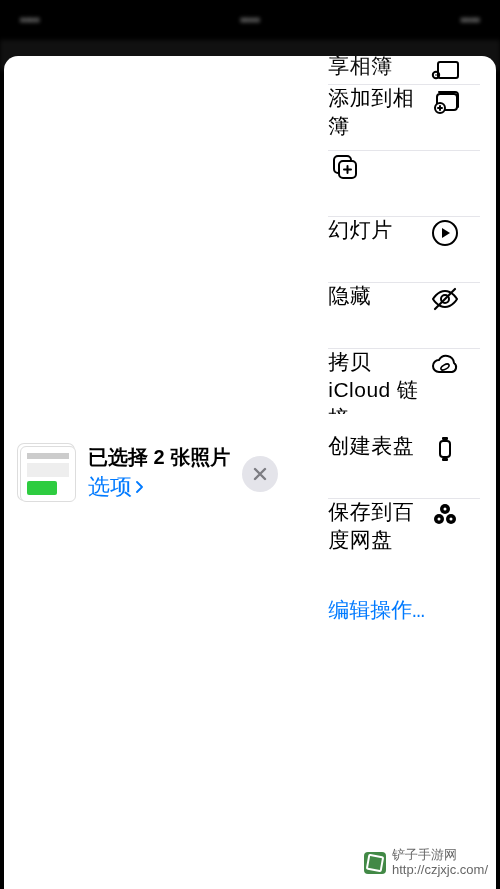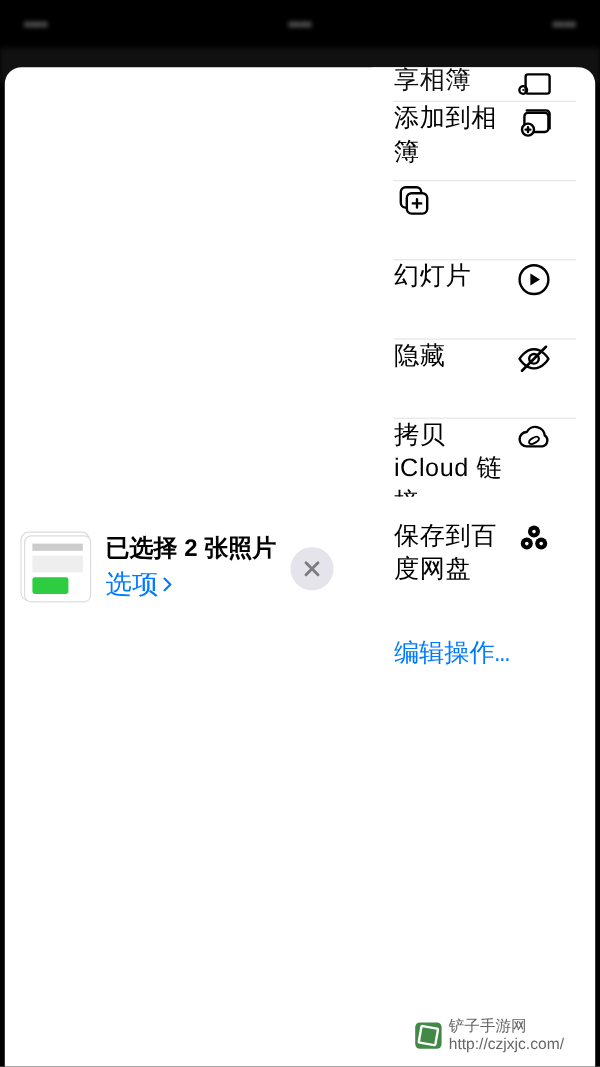--- a/index.html
+++ b/index.html
@@ -156,21 +156,21 @@
     font-family: Liberation Mono, monospace;
   }
 
   .arrow {
     position: absolute;
     pointer-events: none;
   }
 
   .watermark {
     position: absolute;
-    right: 26px;
+    right: 8px;
     bottom: 12px;
     display: flex;
     align-items: center;
     gap: 6px;
     font-size: 15px;
     color: #555;
     opacity: 0.9;
   }
   .watermark .wm-logo {
     width: 22px; height: 22px;
@@ -280,20 +280,30 @@
           <svg viewBox="0 0 30 30">
               <path d="M22 22H9a6 6 0 010-12 8 8 0 0115 3 5 5 0 01-2 9z" fill="none" stroke="#000" stroke-width="2" stroke-linejoin="round"></path>
               <ellipse cx="15" cy="17" rx="4.5" ry="2.2" fill="none" stroke="#000" stroke-width="1.6" transform="rotate(-30 15 17)"></ellipse>
             </svg>
         </div>
       </div>
     </div>
 
     <div class="group">
 
+      <div class="row">
+        <div class="label">创建表盘</div>
+        <div class="ico">
+          <svg viewBox="0 0 30 30">
+              <rect x="10" y="7" width="10" height="16" rx="3" fill="none" stroke="#000" stroke-width="2"></rect>
+              <rect x="12" y="3" width="6" height="3" rx="1" fill="#000"></rect>
+              <rect x="12" y="24" width="6" height="3" rx="1" fill="#000"></rect>
+            </svg>
+        </div>
+      </div>
 
 
 
       <div class="row">
         <div class="label">保存到百度网盘</div>
         <div class="ico">
           <svg viewBox="0 0 30 30">
               <circle cx="15" cy="9" r="5" fill="#000"></circle>
               <circle cx="9" cy="19" r="5" fill="#000"></circle>
               <circle cx="21" cy="19" r="5" fill="#000"></circle>

